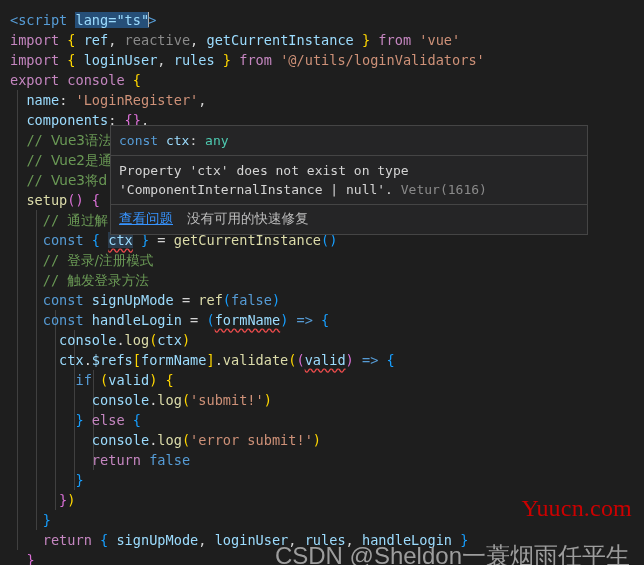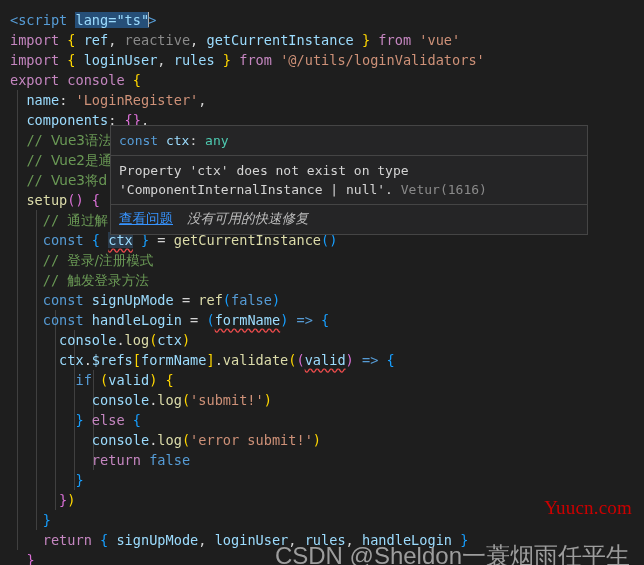--- a/index.html
+++ b/index.html
@@ -51,29 +51,29 @@
   #hover .sect{padding:5px 8px;}
   #hover .sep{border-top:1px solid #454545;}
   #hover .sig{white-space:pre;}
   #hover .msg{white-space:normal;color:#d4d4d4;}
   #hover .vetur{color:#8a8a8a;}
   #hover .acts{
     padding:4px 8px 6px 8px;
     font-family:"Liberation Sans",sans-serif;font-size:13.5px;
   }
   #hover .link{color:#3794ff;text-decoration:underline;cursor:pointer;}
-  #hover .nofix{color:#bdbdbd;margin-left:14px;font-style:italic;}
+  #hover .nofix{color:#bdbdbd;margin-left:14px;}
   .ty-kw{color:#569cd6;}
   .ty-name{color:#9cdcfe;}
   .ty-any{color:#4ec9b0;}
   
   #wm-red{
     position:absolute;right:12px;top:498px;
     color:#cc0000;font-family:"Liberation Serif",serif;
-    font-size:19px;letter-spacing:.2px;
+    font-size:24px;letter-spacing:.2px;
   }
   #wm-gray{
     position:absolute;right:14px;top:546px;
     color:#9d9d9d;font-family:"Liberation Sans",sans-serif;
     font-size:24px;
   }
   .cjk{font-family:"DejaVu Sans","Liberation Sans",sans-serif;}
 </style>
 </head>
 <body>

